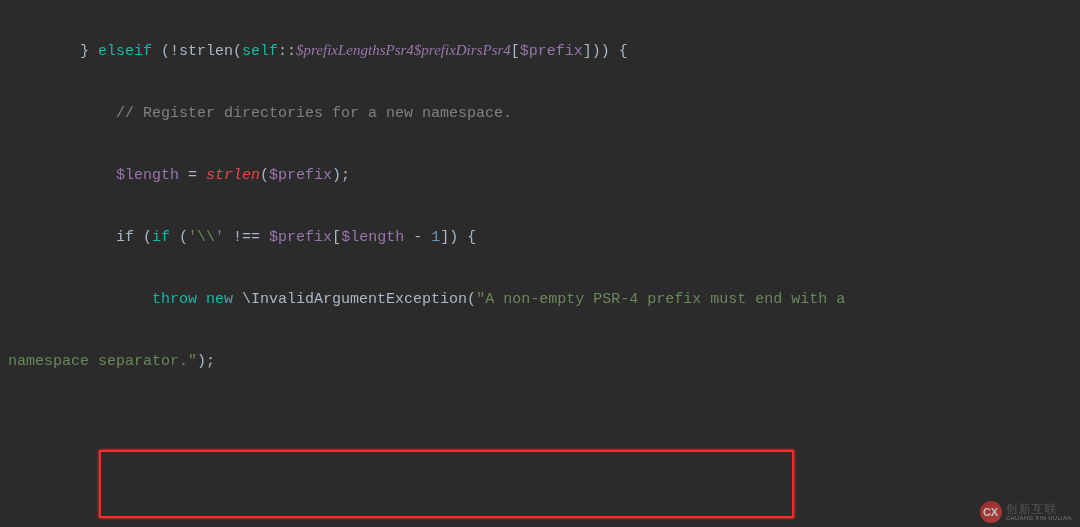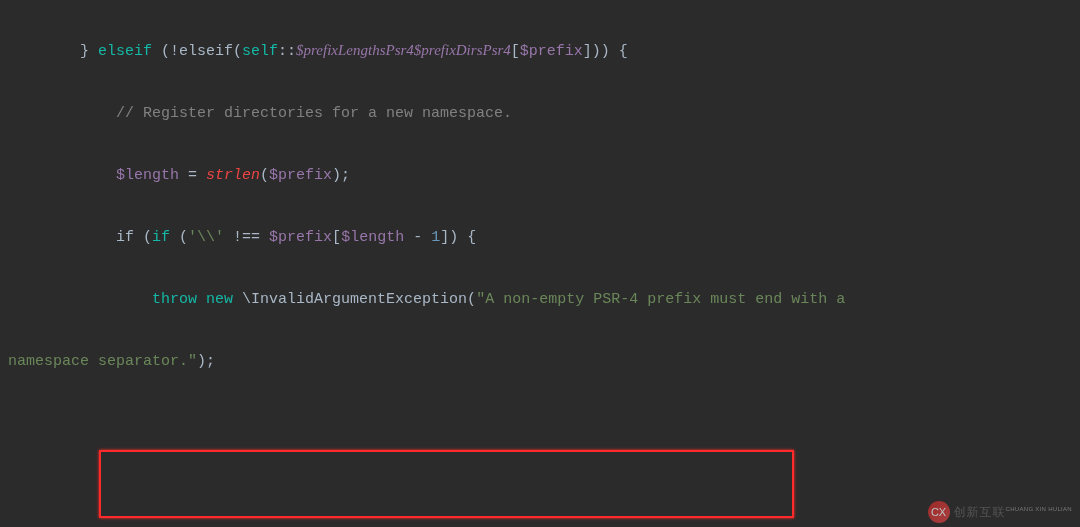--- a/index.html
+++ b/index.html
@@ -45,32 +45,32 @@
       display: flex;
       align-items: center;
       gap: 4px;
       opacity: 0.7;
     }
     .wm-logo {
       width: 22px; height: 22px;
       background: linear-gradient(135deg,#cc2b2b,#e04848);
       border-radius: 50%;
       display: flex; align-items: center; justify-content: center;
-      color: #fff; font-size: 11px; font-weight: normal;
+      color: #fff; font-size: 11px; font-weight: bold;
       font-family: Arial, sans-serif;
     }
-    .wm-txt { display:flex; flex-direction:row; line-height:1; }
+    .wm-txt { display:flex; flex-direction:column; line-height:1; }
     .wm-main { font-family: Arial, sans-serif; color: #666; font-size: 12px; letter-spacing:1px;}
     .wm-sub { font-family: Arial, sans-serif; color: #999; font-size: 6px; letter-spacing:0.3px;}
   </style>
 </head>
 <body>
 
 <div class="code-area">
-<span class="ln"><span class="punc">        } </span><span class="kw">elseif</span><span class="punc"> (!elseif(</span><span class="kw">self</span><span class="punc">::</span><span class="ivar">$prefixLengthsPsr4</span><span class="ivar">$prefixDirsPsr4</span><span class="punc">[</span><span class="var">$prefix</span><span class="punc">])) {</span></span>
+<span class="ln"><span class="punc">        } </span><span class="kw">elseif</span><span class="punc"> (!strlen(</span><span class="kw">self</span><span class="punc">::</span><span class="ivar">$prefixLengthsPsr4</span><span class="ivar">$prefixDirsPsr4</span><span class="punc">[</span><span class="var">$prefix</span><span class="punc">])) {</span></span>
 <span class="ln"><span class="comment">            // Register directories for a new namespace.</span></span>
 <span class="ln"><span>            </span><span class="var">$length</span><span> = </span><span class="ifunc">strlen</span><span>(</span><span class="var">$prefix</span><span>);</span></span>
 <span class="ln"><span>            if (</span><span class="kw">if </span><span class="punc">(</span><span class="str">'\\'</span><span> !== </span><span class="var">$prefix</span><span>[</span><span class="var">$length</span><span> - </span><span class="num">1</span><span>]) {</span></span>
 <span class="ln"><span>                </span><span class="kw">throw new</span><span> </span><span class="punc">\InvalidArgumentException</span><span>(</span><span class="str">"A non-empty PSR-4 prefix must end with a </span></span>
 <span class="ln"><span class="str">namespace separator."</span><span>);</span></span>
 
 
 
 
 

